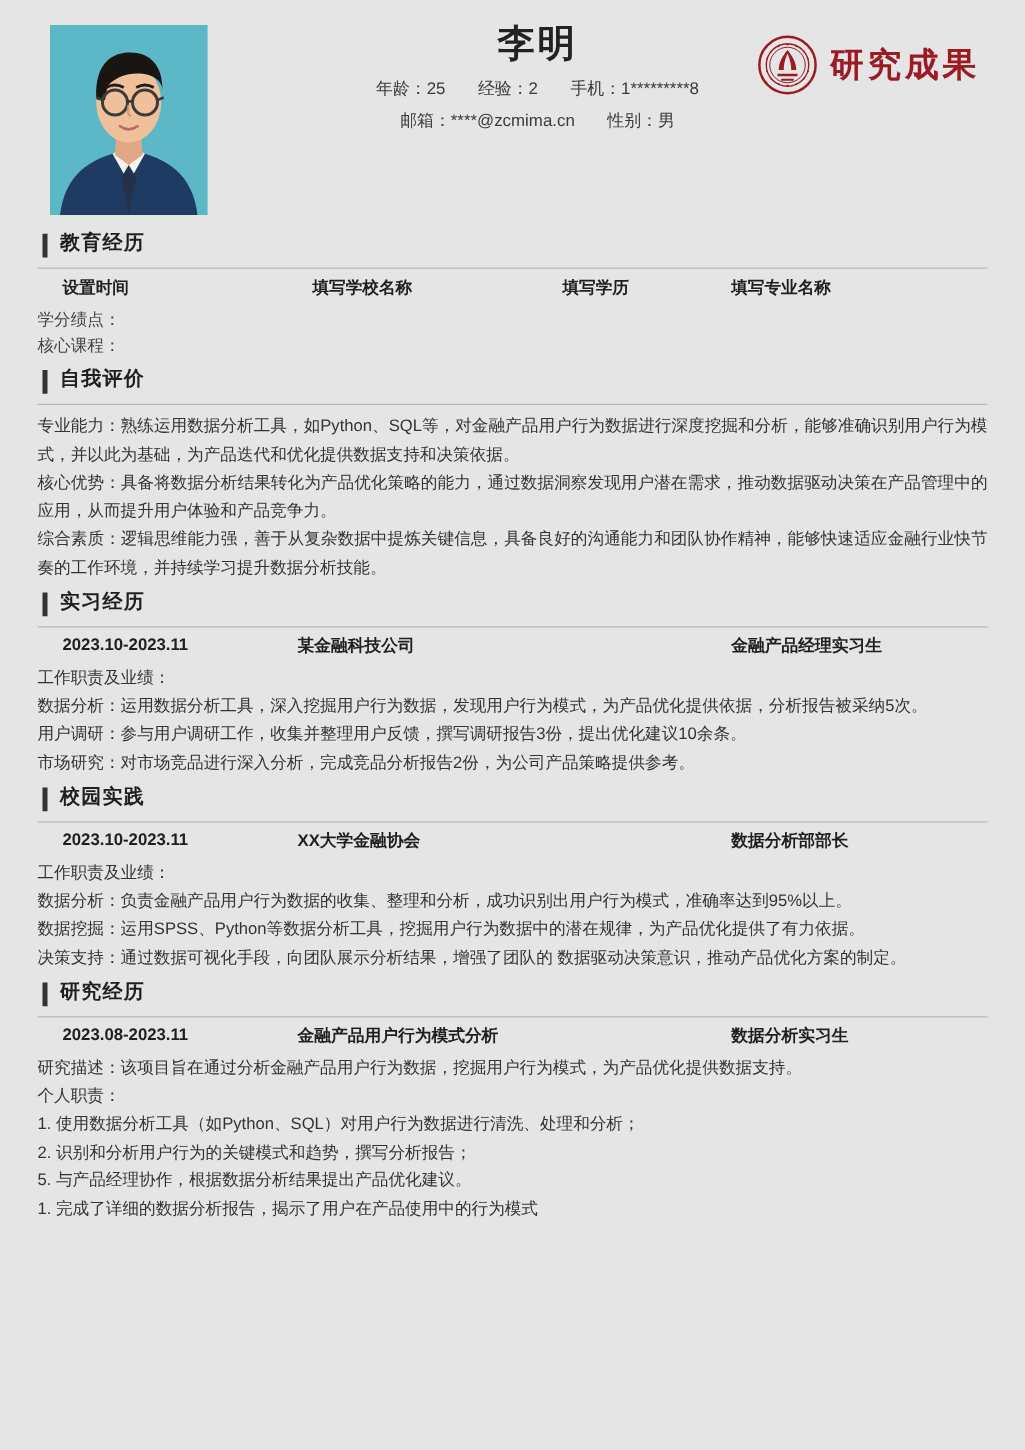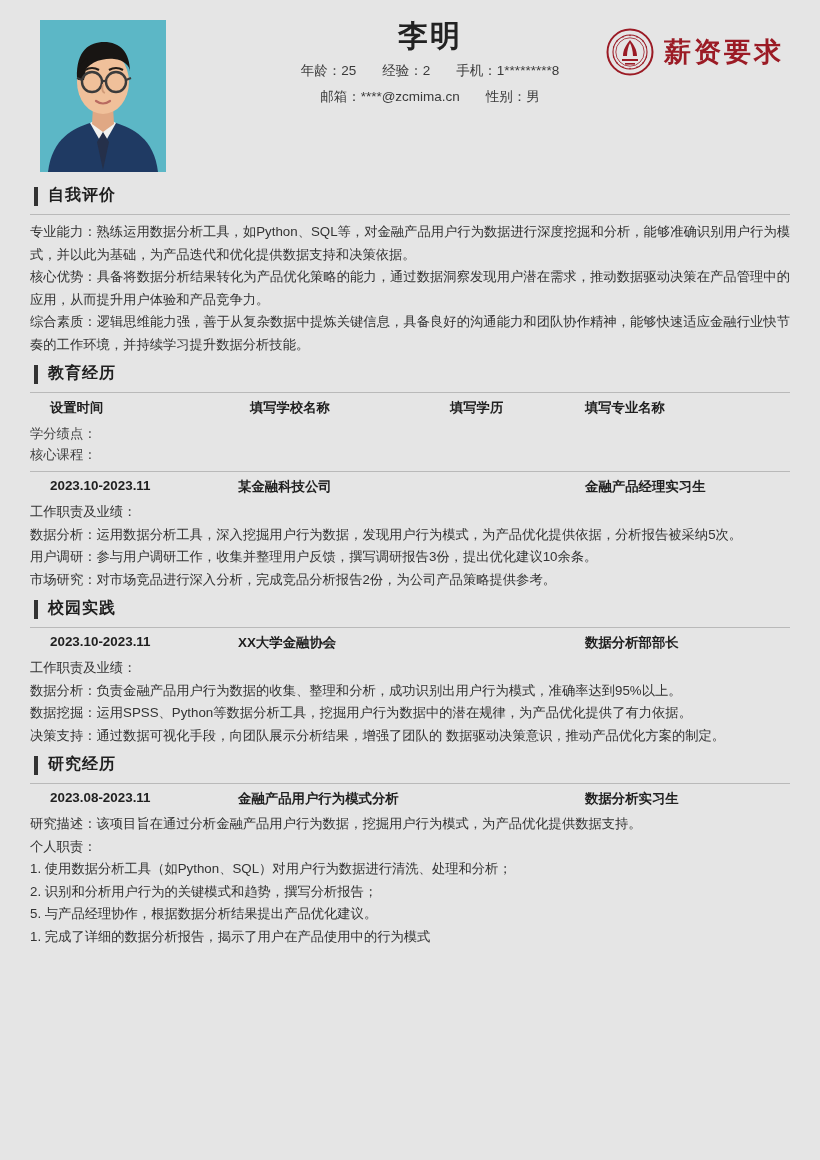--- a/index.html
+++ b/index.html
@@ -236,55 +236,58 @@
           <circle cx="31" cy="39" r="0.7"></circle>
             <circle cx="24" cy="40.4" r="0.75"></circle>
           <circle cx="17" cy="39" r="0.7"></circle>
             <circle cx="11" cy="35" r="0.7"></circle>
           <circle cx="7.6" cy="29" r="0.7"></circle>
             <circle cx="7.6" cy="19" r="0.7"></circle>
           <circle cx="11" cy="13" r="0.7"></circle>
             <circle cx="17" cy="9" r="0.7"></circle>
         </g>
       </svg>
-      <span class="school-name">薪资要求</span>
-    </div>
-  </div>
-
-
-  <div class="section">
-    <div class="sec-head">
-      <span class="sec-title">自我评价</span>
-    </div>
-    <div class="sec-rule"></div>
-    <div class="body-text">
-      <p>专业能力：熟练运用数据分析工具，如Python、SQL等，对金融产品用户行为数据进行深度挖掘和分析，能够准确识别用户行为模式，并以此为基础，为产品迭代和优化提供数据支持和决策依据。</p>
-      <p>核心优势：具备将数据分析结果转化为产品优化策略的能力，通过数据洞察发现用户潜在需求，推动数据驱动决策在产品管理中的应用，从而提升用户体验和产品竞争力。</p>
-      <p>综合素质：逻辑思维能力强，善于从复杂数据中提炼关键信息，具备良好的沟通能力和团队协作精神，能够快速适应金融行业快节奏的工作环境，并持续学习提升数据分析技能。</p>
-    </div>
-  </div>
+      <span class="school-name">研究成果</span>
+    </div>
+  </div>
+
 
   <div class="section">
     <div class="sec-head">
       <span class="sec-title">教育经历</span>
     </div>
     <div class="sec-rule"></div>
     <div class="edu-cols">
       <span class="c1">设置时间</span>
       <span class="c2">填写学校名称</span>
       <span class="c3">填写学历</span>
       <span class="c4">填写专业名称</span>
     </div>
     <div class="edu-lines">
       <p>学分绩点：</p>
       <p>核心课程：</p>
     </div>
   </div>
 
   <div class="section">
+    <div class="sec-head">
+      <span class="sec-title">自我评价</span>
+    </div>
+    <div class="sec-rule"></div>
+    <div class="body-text">
+      <p>专业能力：熟练运用数据分析工具，如Python、SQL等，对金融产品用户行为数据进行深度挖掘和分析，能够准确识别用户行为模式，并以此为基础，为产品迭代和优化提供数据支持和决策依据。</p>
+      <p>核心优势：具备将数据分析结果转化为产品优化策略的能力，通过数据洞察发现用户潜在需求，推动数据驱动决策在产品管理中的应用，从而提升用户体验和产品竞争力。</p>
+      <p>综合素质：逻辑思维能力强，善于从复杂数据中提炼关键信息，具备良好的沟通能力和团队协作精神，能够快速适应金融行业快节奏的工作环境，并持续学习提升数据分析技能。</p>
+    </div>
+  </div>
+
+  <div class="section">
+    <div class="sec-head">
+      <span class="sec-title">实习经历</span>
+    </div>
     <div class="sec-rule"></div>
     <div class="entry-head">
       <span class="e1">2023.10-2023.11</span>
       <span class="e2">某金融科技公司</span>
       <span class="e3">金融产品经理实习生</span>
     </div>
     <div class="entry-body">
       <p>工作职责及业绩：</p>
       <p>数据分析：运用数据分析工具，深入挖掘用户行为数据，发现用户行为模式，为产品优化提供依据，分析报告被采纳5次。</p>
       <p>用户调研：参与用户调研工作，收集并整理用户反馈，撰写调研报告3份，提出优化建议10余条。</p>

